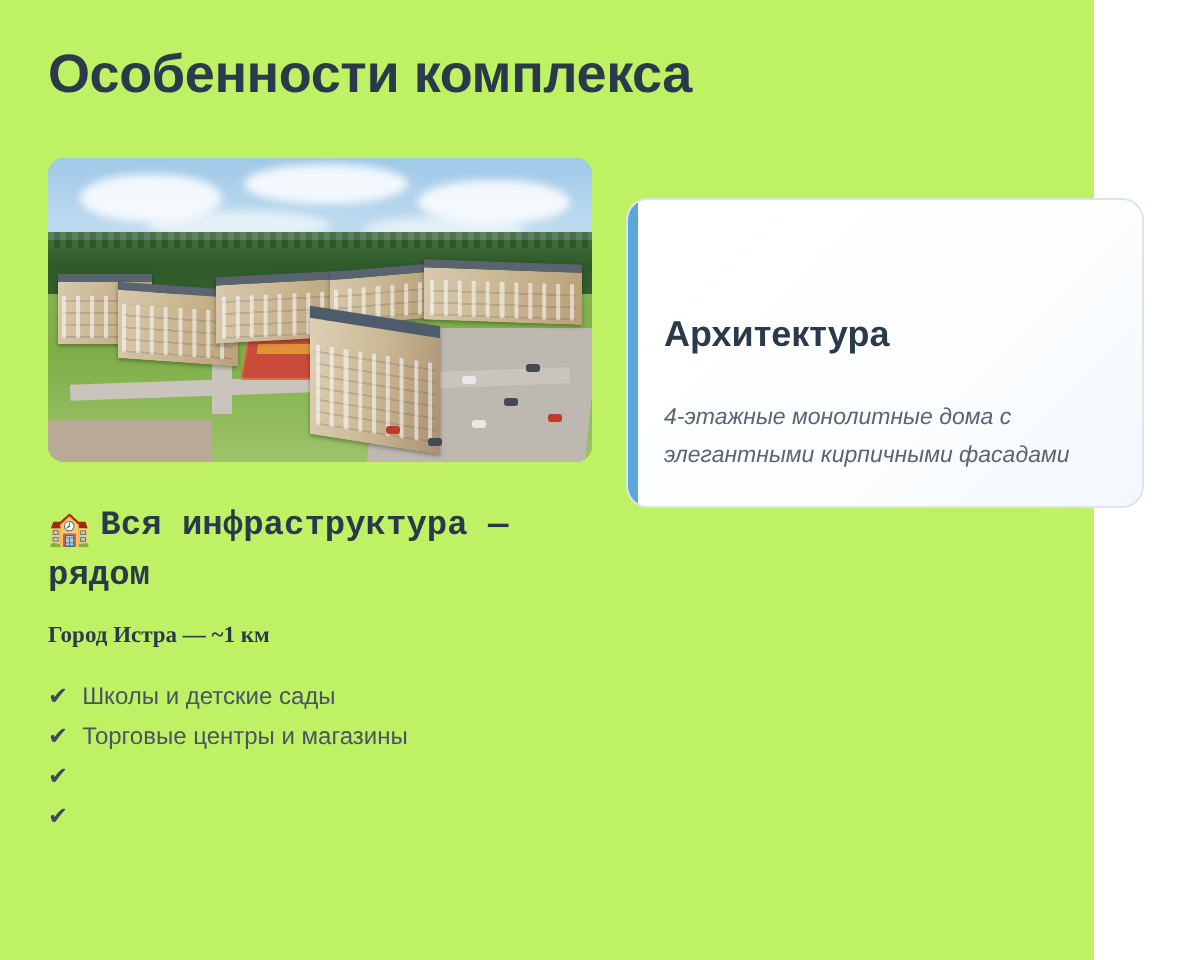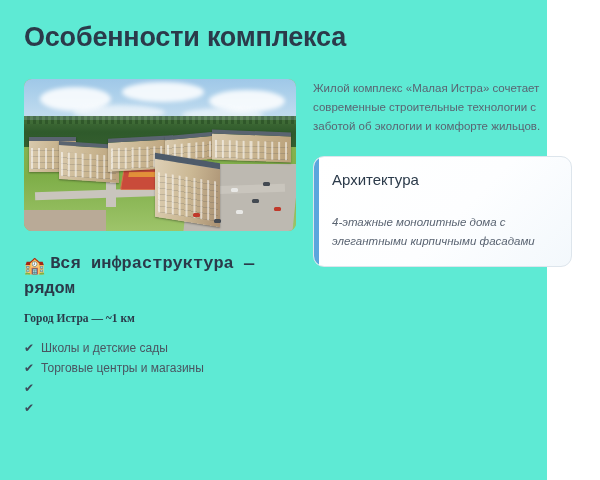--- a/index.html
+++ b/index.html
@@ -15,21 +15,21 @@
     background: #ffffff;
     font-family: "Liberation Sans", "DejaVu Sans", sans-serif;
     color: #2d3748;
     -webkit-font-smoothing: antialiased;
   }
 
   .slide {
     position: relative;
     width: 547px;
     height: 480px;
-    background: #5eead4;
+    background: #bef264;
     padding: 0;
   }
 
   
   .page-title {
     position: absolute;
     left: 24px;
     top: 20px;
     font-size: 27px;
     line-height: 34px;
@@ -225,24 +225,25 @@
     overflow: hidden;
   }
   .card::before {
     content: "";
     position: absolute;
     left: 0; top: 0; bottom: 0;
     width: 5px;
     background: #5ba6dd;
   }
   .card-title {
-    font-size: 15px;
-    font-weight: normal;
+    font-size: 18px;
+    font-weight: bold;
     color: #2b3a4a;
     line-height: 20px;
+    margin-top: 44px;
   }
   .card-text {
     margin-top: 23px;
     font-size: 11.5px;
     line-height: 19px;
     color: #5a6472;
     font-style: italic;
   }
   .card.first { margin-top: 20px; }
 </style>
@@ -304,21 +305,20 @@
         <span class="check-mark">✔</span>
       </li>
       <li>
         <span class="check-mark">✔</span>
       </li>
     </ul>
   </div>
 
   <div class="right-col">
 
-    <p class="intro">Жилой комплекс «Малая Истра» сочетает современные строительные технологии с заботой об экологии и комфорте жильцов.</p>
 
     <div class="card first">
       <div class="card-title">Архитектура</div>
       <div class="card-text">4-этажные монолитные дома с элегантными кирпичными фасадами</div>
     </div>
 
 
   </div>
 
 </div>

